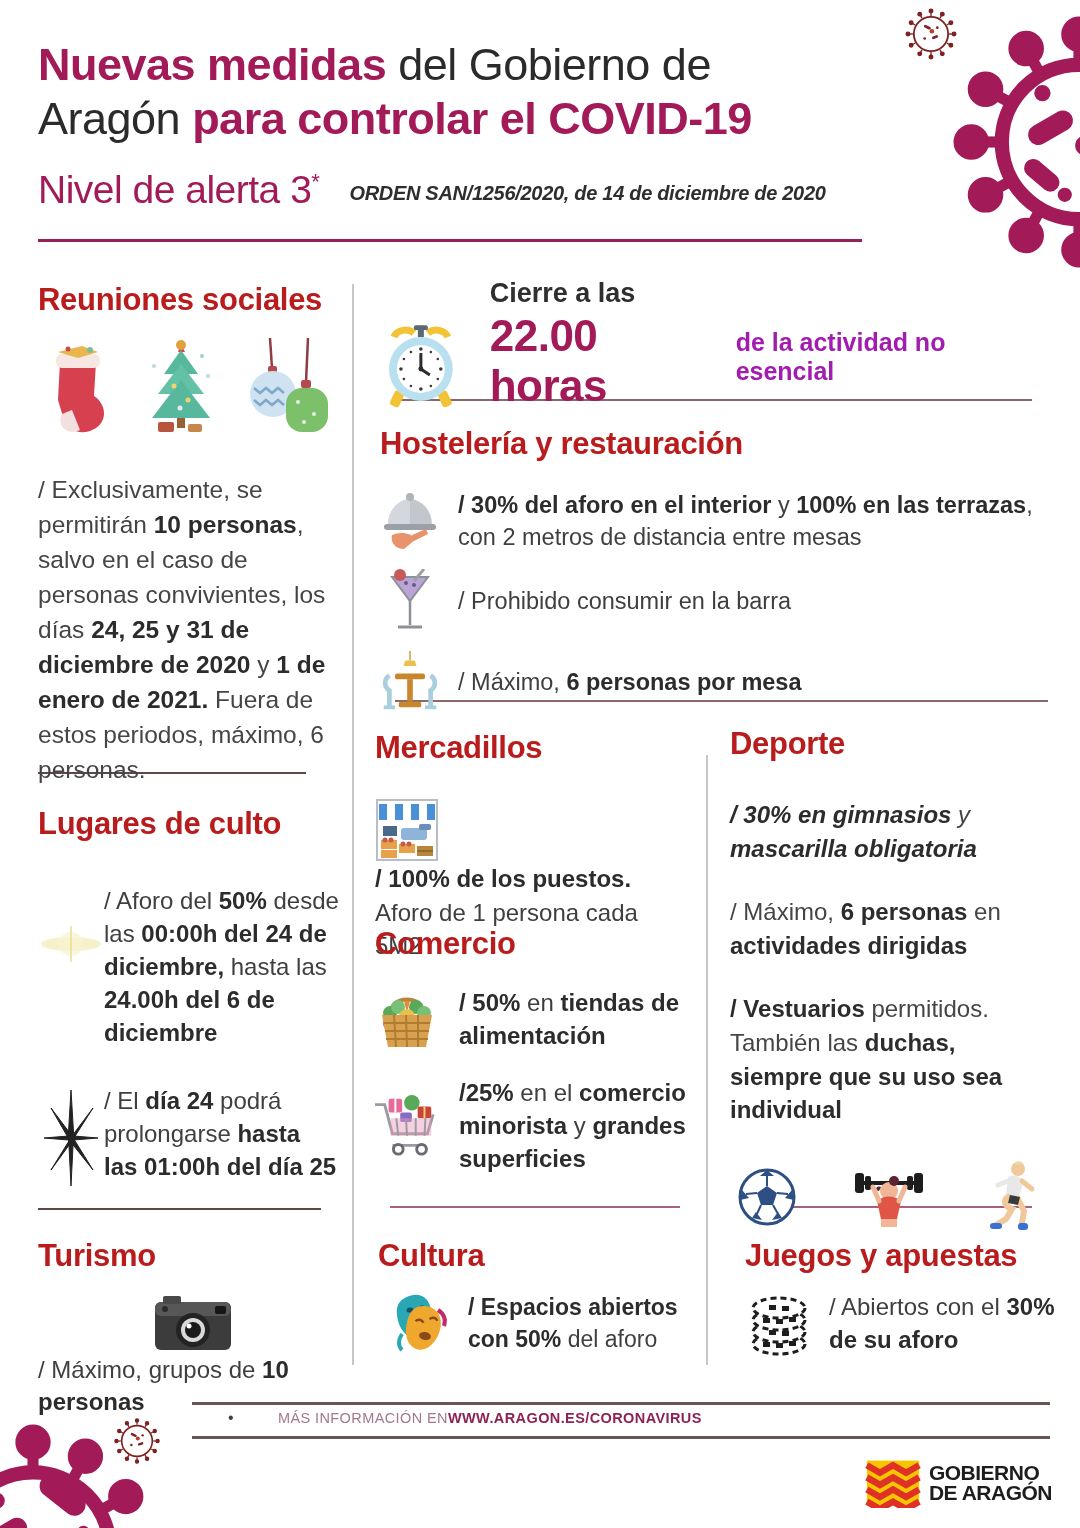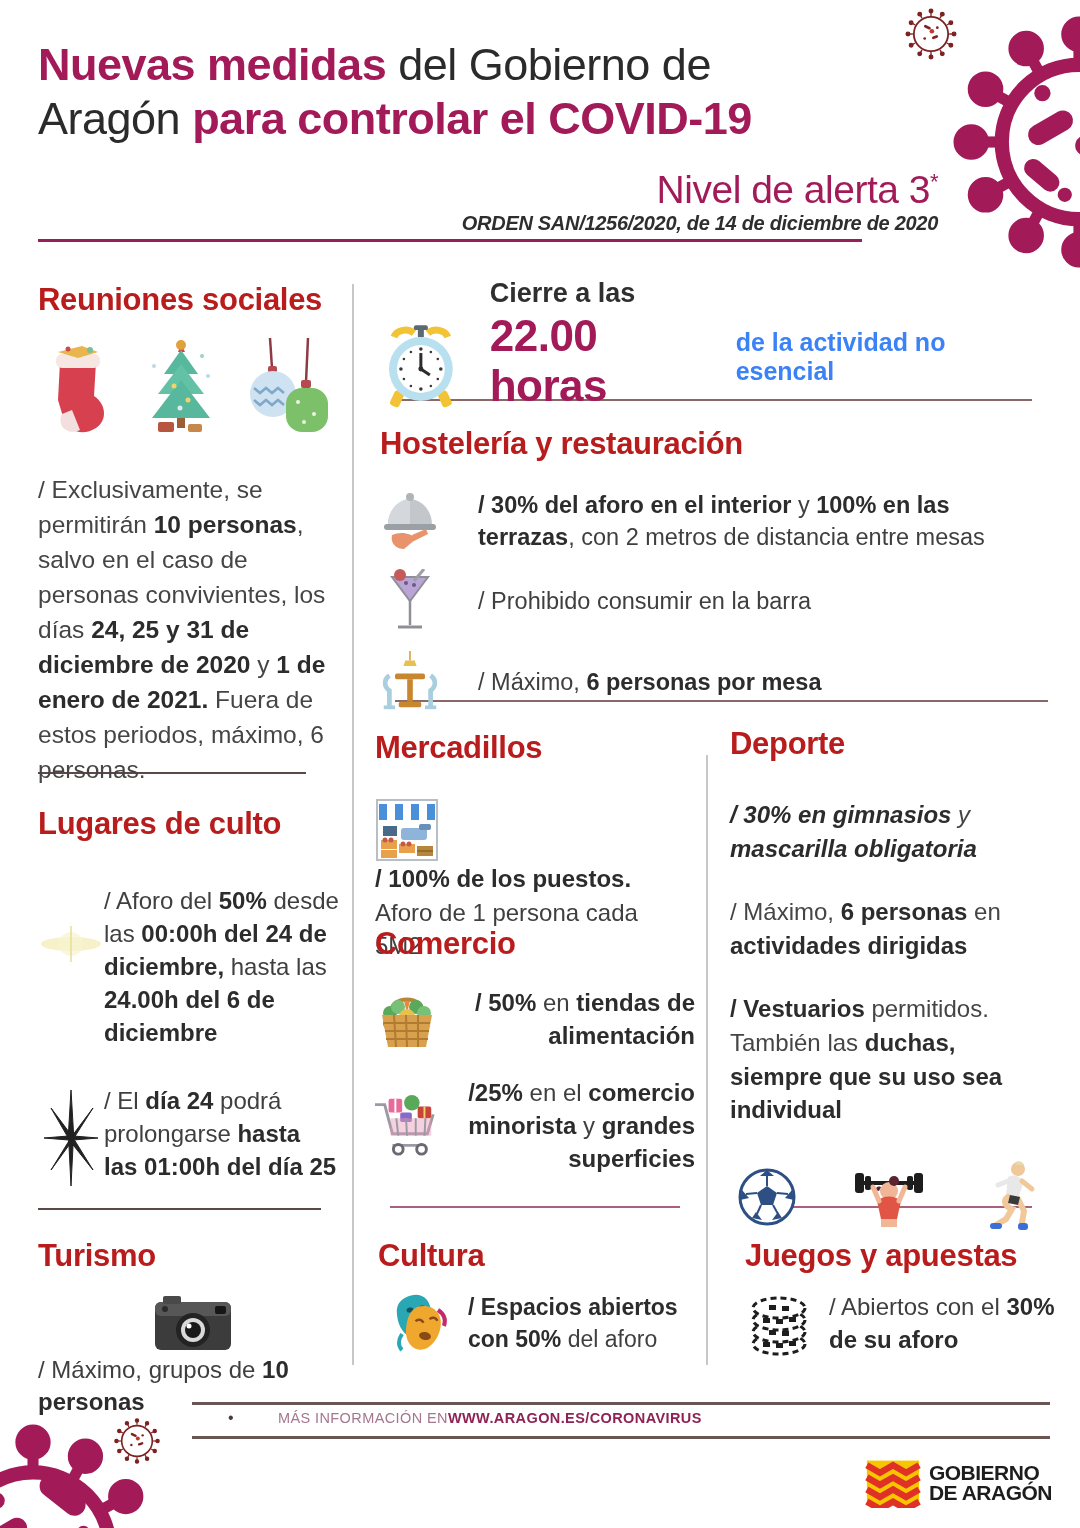--- a/index.html
+++ b/index.html
@@ -5,21 +5,21 @@
   html,body{margin:0;padding:0;background:#ffffff;}
   .page{position:relative;width:1080px;height:1528px;background:#ffffff;overflow:hidden;
         font-family:"Liberation Sans",sans-serif;color:#3f3f3f;}
   .abs{position:absolute;}
   b{font-weight:700;color:#2c2c2c;}
 
   
   #title{left:38px;top:38px;width:860px;font-size:45px;line-height:1.2;font-weight:700;color:#2b2b2b;letter-spacing:-0.5px;}
   #title .mag{color:#a21a58;}
   #title .thin{font-weight:400;}
-  #alert-row{left:38px;top:168px;width:900px;display:flex;align-items:flex-end;flex-direction:column;}
+  #alert-row{left:38px;top:168px;width:900px;display:flex;align-items:flex-end;}
   #alert-level{font-size:39px;color:#a21a58;font-weight:400;letter-spacing:-0.5px;}
   #alert-level sup{font-size:22px;}
   #order-text{font-size:20px;font-style:italic;font-weight:700;color:#2e2e2e;margin-left:30px;padding-bottom:7px;letter-spacing:-0.3px;}
   #header-rule{left:38px;top:239px;width:824px;height:3px;background:#96215a;}
 
   
   .vrule{width:2px;background:#c7c7c7;}
   #div-v1{left:352px;top:284px;height:1081px;}
   #div-v2{left:706px;top:755px;height:610px;}
   .hrule{height:2px;}
@@ -50,35 +50,35 @@
   #sec-turismo{left:38px;top:1238px;width:310px;}
   #sec-turismo .item{margin-top:18px;flex-direction:column;}
   #sec-turismo .icon-box{width:90px;}
   #sec-turismo .txt{font-size:24px;}
 
   #sec-cierre{left:380px;top:278px;width:670px;display:flex;align-items:flex-end;}
   #cierre-text{margin-left:28px;}
   #cierre-l1{font-size:27px;font-weight:700;color:#2f2f2f;}
   #cierre-l2{display:flex;align-items:baseline;margin-top:2px;}
   #cierre-time{font-size:44px;font-weight:700;color:#a21a58;letter-spacing:-0.5px;}
-  #cierre-rest{font-size:25px;font-weight:700;color:#3b82f6;margin-left:10px;}
+  #cierre-rest{font-size:25px;font-weight:700;color:#a21caf;margin-left:10px;}
 
   #sec-hosteleria{left:380px;top:426px;width:665px;}
-  #sec-hosteleria .item{margin-top:20px;gap:20px;}
+  #sec-hosteleria .item{margin-top:20px;}
   #sec-hosteleria .icon-box{width:60px;margin-right:18px;}
 
   #sec-mercadillos{left:375px;top:730px;width:315px;}
   #sec-mercadillos .item{margin-top:22px;align-items:flex-start;flex-direction:column;}
   #sec-mercadillos .icon-box{width:64px;margin-right:20px;margin-top:10px;}
   #sec-mercadillos .txt{font-size:24px;line-height:1.4;}
 
   #sec-comercio{left:375px;top:926px;width:320px;}
   #sec-comercio .item{margin-top:24px;align-items:center;}
   #sec-comercio .icon-box{width:64px;margin-right:20px;}
-  #sec-comercio .txt{font-size:24px;line-height:1.38;text-align:right;}
+  #sec-comercio .txt{font-size:24px;line-height:1.38;}
 
   #sec-cultura{left:378px;top:1238px;width:305px;}
   #sec-cultura .item{margin-top:16px;}
   #sec-cultura .icon-box{width:78px;margin-right:12px;}
   #sec-cultura .txt{font-size:23px;line-height:1.4;}
 
   #sec-deporte{left:730px;top:726px;width:322px;}
   #sec-deporte p{margin:0 0 30px 0;font-size:24px;line-height:1.4;color:#454545;}
   #sec-deporte p:first-of-type{margin-top:36px;font-style:italic;}
   #dep-icons{display:flex;justify-content:space-between;align-items:center;padding:4px 14px 0 8px;}

